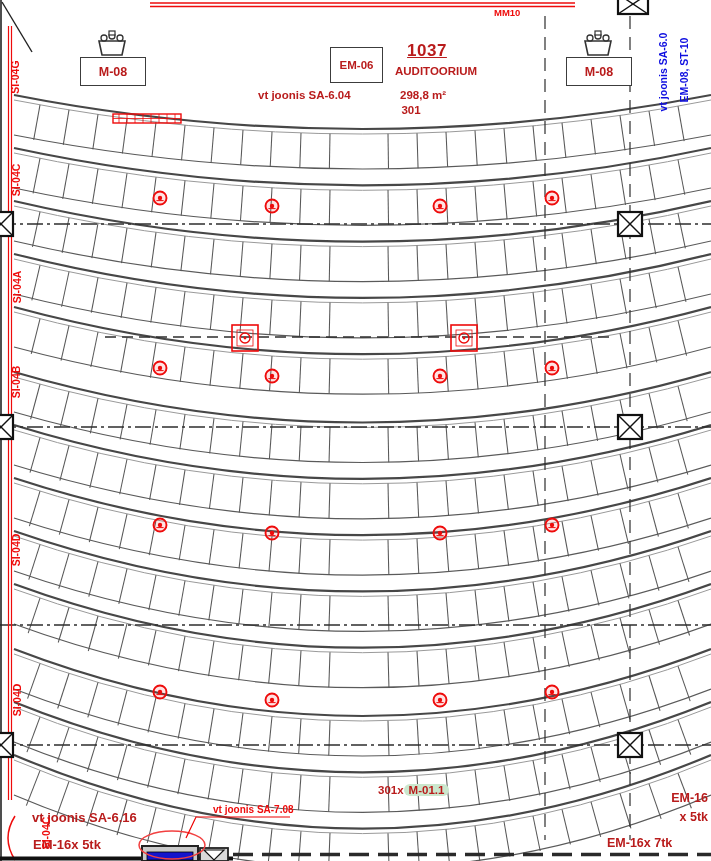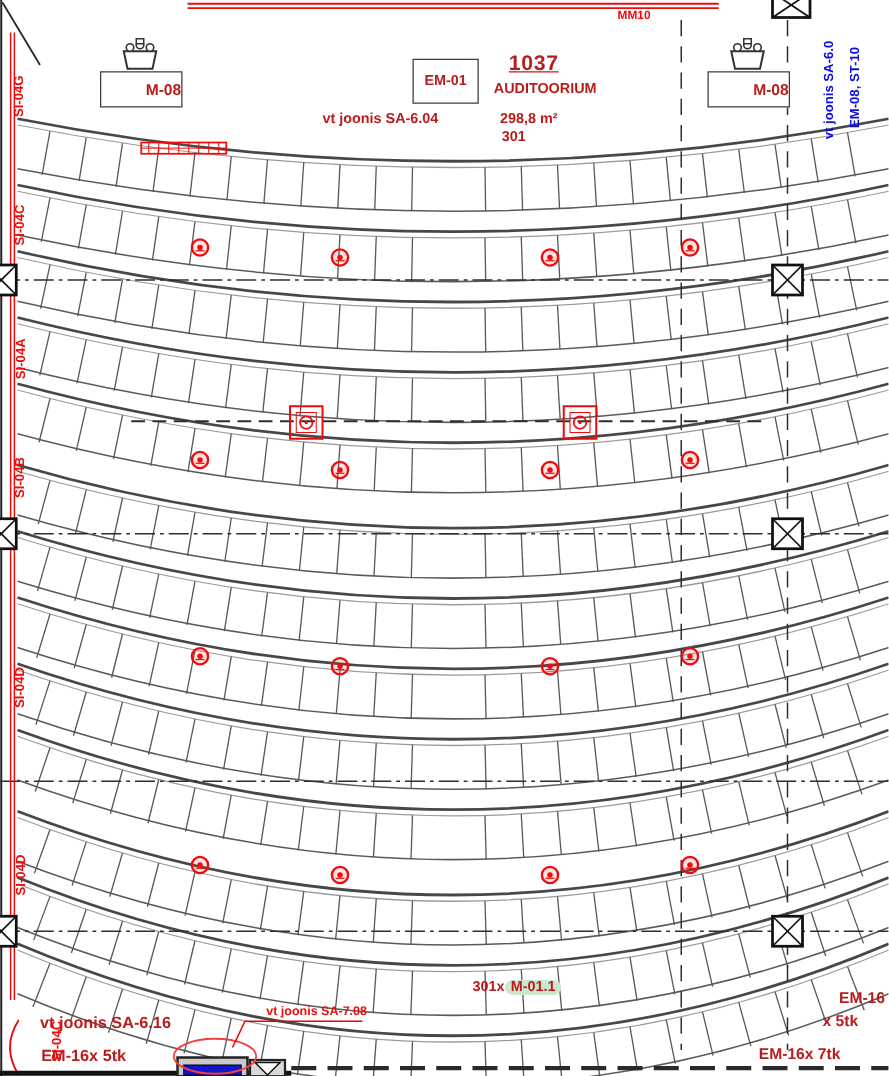--- a/index.html
+++ b/index.html
@@ -11,31 +11,31 @@
   .red{color:#ee0b0b;}
   .t-1037{left:396px;top:41px;width:62px;text-align:center;font-size:17px;
           text-decoration:underline;letter-spacing:.5px;}
   .t-audit{left:395px;top:65px;font-size:11.5px;}
   .t-ref{left:258px;top:89px;width:142px;text-align:left;font-size:11.5px;}
   .t-area{left:400px;top:89px;font-size:11.5px;}
   .t-301{left:392px;top:104px;width:38px;text-align:center;font-size:11.5px;}
   .box{position:absolute;z-index:3;border:1.5px solid #3c3c3c;background:#fff;
        display:flex;align-items:center;justify-content:center;font-weight:bold;}
   .em04{left:330px;top:47px;width:51px;height:34px;font-size:11.5px;}
-  .m08{border-width:1.2px;width:64px;height:27px;font-size:12.5px;justify-content:flex-end;}
+  .m08{border-width:1.2px;width:64px;height:27px;font-size:12.5px;}
   .m08l{left:80px;top:57px;}
   .m08r{left:566px;top:57px;}
   .mm10{left:494px;top:7px;font-size:9.5px;}
   .screen{left:378px;top:784px;font-size:11.5px;}
   .pill{background:#cbe7cd;border-radius:8px;padding:0 5px;margin-top:40px;}
   .bl-ref{left:32px;top:810px;font-size:13px;}
   .bl-em{left:33px;top:837px;font-size:13px;}
   .bl-red{left:197px;top:804px;font-size:10px;margin-left:16px;}
   .br-em1{left:658px;top:791px;width:50px;text-align:right;font-size:12.5px;}
-  .br-em2{left:658px;top:810px;width:50px;font-size:12.5px;}
+  .br-em2{left:658px;top:810px;width:50px;text-align:right;font-size:12.5px;}
   .br-em3{left:582px;top:836px;font-size:12.5px;margin-left:25px;}
   .vlbl{position:absolute;z-index:3;width:90px;height:16px;line-height:16px;
         text-align:center;font-weight:bold;transform:rotate(-90deg);white-space:nowrap;}
 </style>
 </head>
 <body>
 
 <div id="canvas">
   <svg id="draw" width="711" height="861" viewBox="0 0 711 861">
       <g></g>
@@ -543,21 +543,21 @@
       <path d="M 290 817 L 196 817 L 186 838" fill="none" stroke="#e00" stroke-width="1.2"></path>
     </svg>
 
   <div class="lbl blue t-1037">1037</div>
   <div class="lbl blue t-audit">AUDITOORIUM</div>
   <div class="lbl blue t-ref">vt joonis SA-6.04</div>
   <div class="lbl blue t-area">298,8 m²</div>
   <div class="lbl blue t-301">301</div>
 
   <div class="box em04">
-    <span class="blue">EM-01</span>
+    <span class="blue">EM-06</span>
   </div>
   <div class="box m08 m08l">
     <span class="blue">M-08</span>
   </div>
   <div class="box m08 m08r">
     <span class="blue">M-08</span>
   </div>
 
   <div class="lbl red mm10">MM10</div>
 

